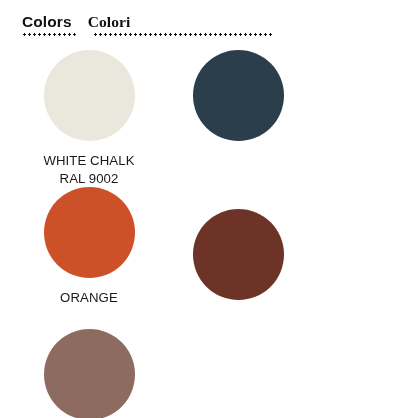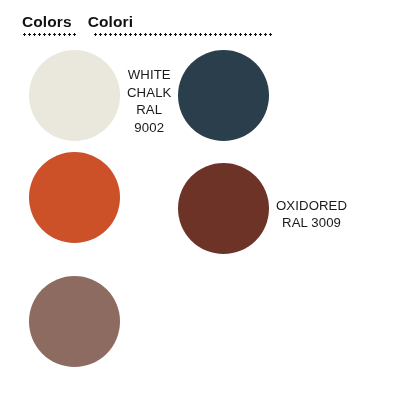--- a/index.html
+++ b/index.html
@@ -37,20 +37,21 @@
     letter-spacing: 0.1px;
     line-height: 17px;
     color: #111111;
     white-space: nowrap;
   }
   .header-word.first {
     padding-right: 0;
   }
   .header-word.second {
     margin-left: 16px;
+    font-family: Liberation Serif, serif;
   }
 
   
   .rules {
     position: relative;
     height: 9px;
     margin-top: 3px;
   }
   .rule {
     position: absolute;
@@ -73,23 +74,22 @@
   .grid {
     margin-top: 8px;
     display: flex;
     flex-wrap: wrap;
     width: 400px;
   }
   .cell {
     width: 120px;
     margin-left: 29px;
     display: flex;
-    flex-direction: row;
+    flex-direction: column;
     align-items: center;
-    gap: 7px;
   }
   .row-two-top {
     margin-top: 22px;
   }
 
   .swatch {
     width: 91px;
     height: 91px;
     border-radius: 50%;
     flex: none;
@@ -137,29 +137,26 @@
       </div>
     </div>
 
     <div class="cell">
       <div class="swatch" style="background-color: rgb(43, 62, 76);"></div>
     </div>
 
     <div class="cell">
       <div class="swatch" style="background-color: rgb(204, 81, 40);"></div>
       <div class="caption">
+        <span class="name">ORANGE</span>
       </div>
     </div>
 
     <div class="cell row-two-top">
       <div class="swatch" style="background-color: rgb(110, 51, 39);"></div>
-      <div class="caption">
-        <span class="name">OXIDORED</span>
-        <span class="code">RAL 3009</span>
-      </div>
     </div>
 
     <div class="cell row-two-top">
       <div class="swatch" style="background-color: rgb(141, 107, 97);"></div>
 
     </div>
 
   </div>
 </div>
 

